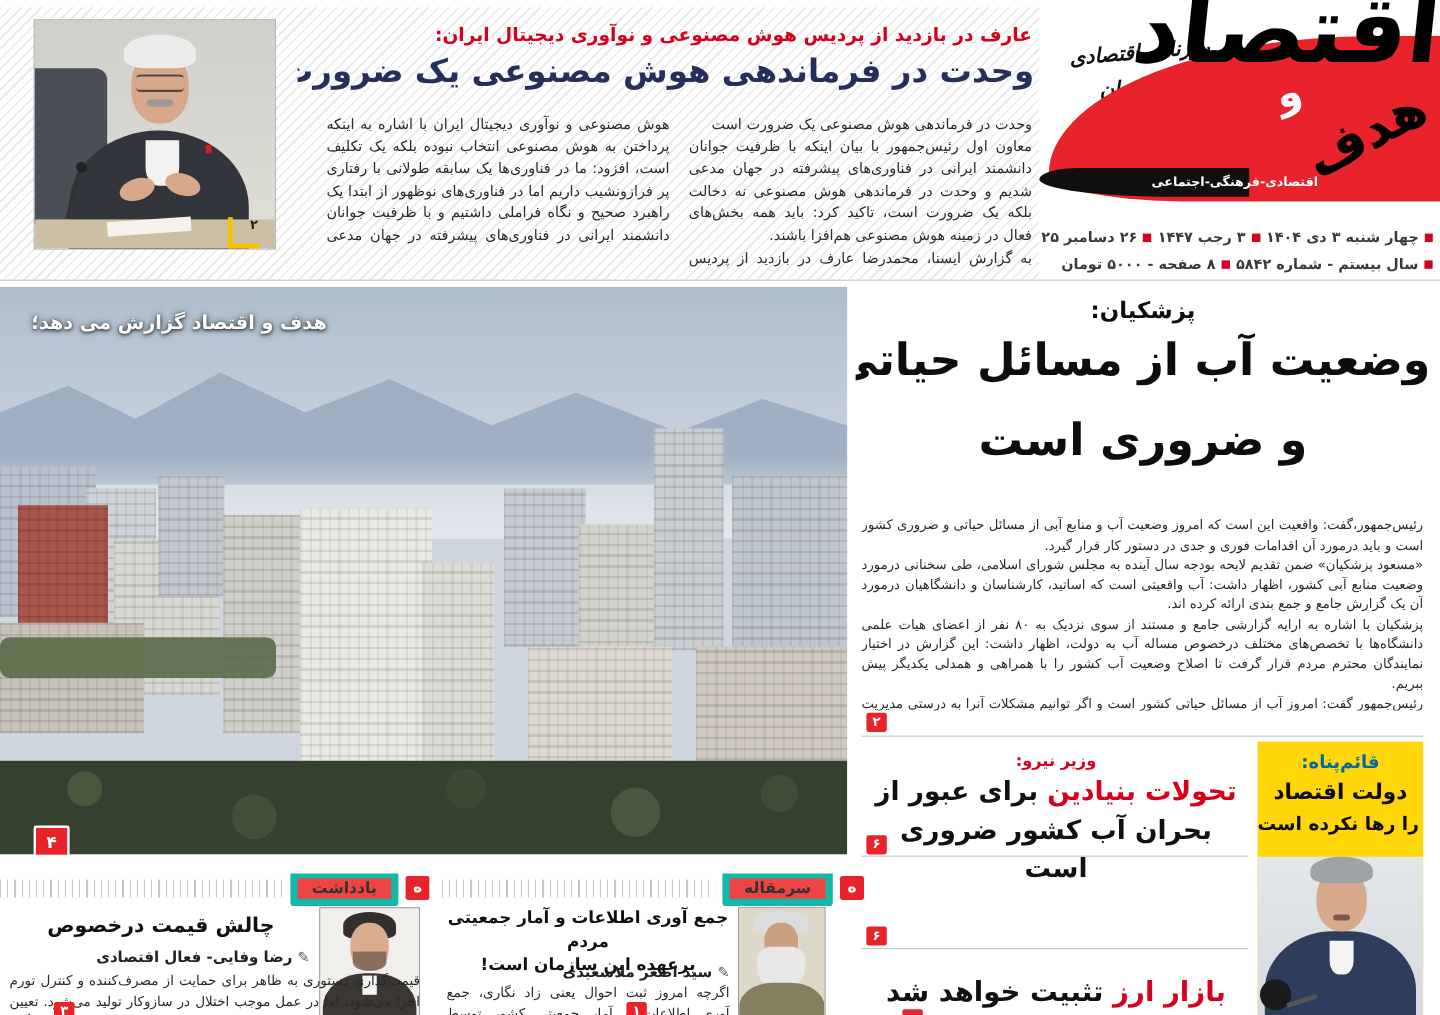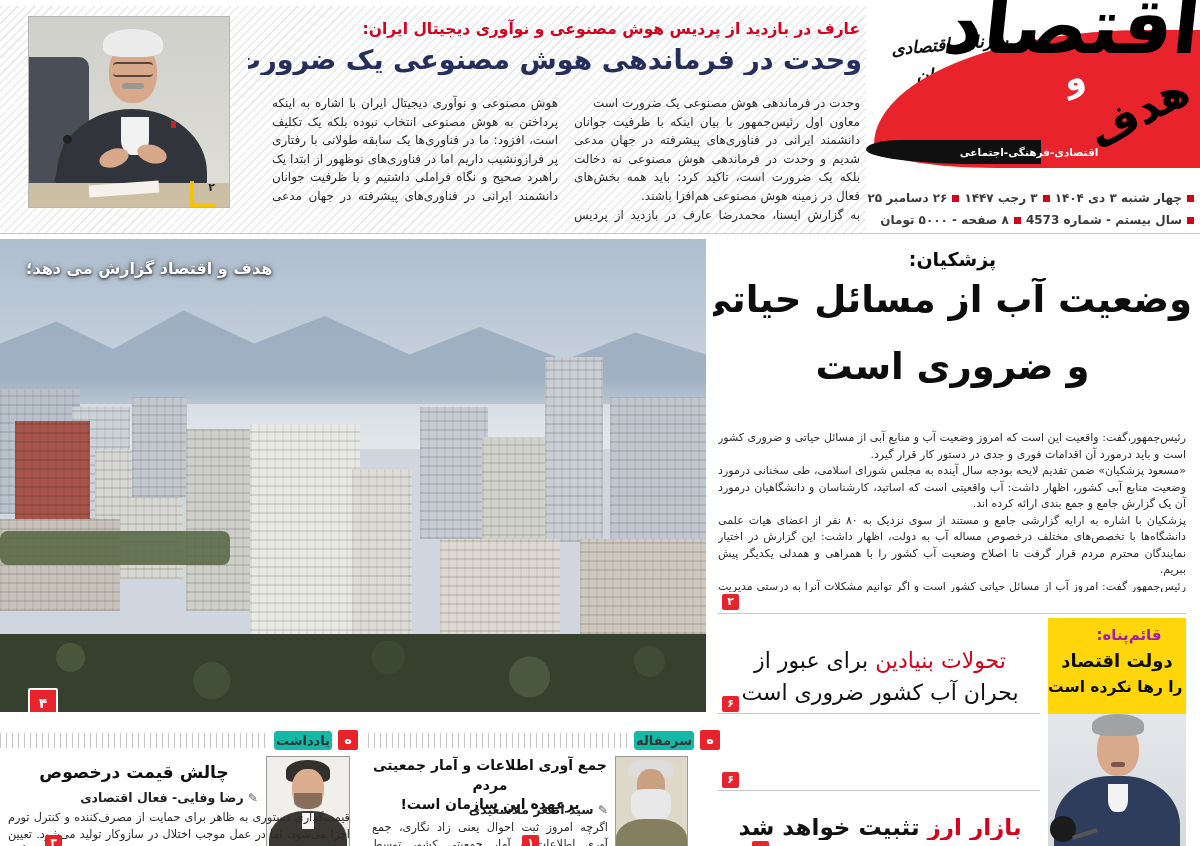--- a/index.html
+++ b/index.html
@@ -97,52 +97,52 @@
   .water-h1{left:713px;top:278px;width:479px;text-align:center;color:#0d0d0d;font-size:37px;font-weight:bold;white-space:nowrap;overflow:hidden;}
   .water-h2{left:713px;top:345px;width:479px;text-align:center;color:#0d0d0d;font-size:37px;font-weight:bold;}
   .water-body{left:718px;top:430px;width:468px;height:162px;font-size:11px;line-height:1.5;
     text-align:justify;color:#2a2a2a;white-space:pre-line;overflow:hidden;}
   .chip-water{position:absolute;left:722px;top:594px;}
   .rule-water{left:718px;top:613px;width:468px;height:1px;background:#c9c9c9;}
 
   
   .brief-kicker-red{color:#d6001c;}
   .brief-kicker{left:735px;top:626px;width:290px;text-align:center;font-size:13.5px;font-weight:bold;}
-  .b1-headline{left:728px;top:645px;width:304px;text-align:center;font-size:22px;font-weight:normal;line-height:1.45;color:#111;}
+  .b1-headline{left:728px;top:645px;width:304px;text-align:center;font-size:22px;font-weight:bold;line-height:1.45;color:#111;}
   .red{color:#d6001c;}
   .chip-b1{position:absolute;left:722px;top:696px;}
   .rule-b1{left:718px;top:713px;width:322px;height:1px;background:#c9c9c9;}
   .b2-headline{left:728px;top:720px;width:304px;text-align:center;font-size:20px;font-weight:bold;line-height:1.5;color:#111;}
   .chip-b2{position:absolute;left:722px;top:772px;}
   .rule-b2{left:718px;top:790px;width:322px;height:1px;background:#c9c9c9;}
   .b3-kicker{left:735px;top:796px;width:290px;text-align:center;font-size:13px;font-weight:bold;color:#111;}
   .b3-headline{left:722px;top:814px;width:316px;text-align:center;font-size:23px;font-weight:bold;color:#111;white-space:nowrap;overflow:hidden;}
   .chip-b3{position:absolute;left:752px;top:841px;}
 
   
   .ybox{left:1048px;top:618px;width:138px;height:228px;background:#ffd60a;overflow:hidden;}
-  .ybox .speaker{position:absolute;left:12px;top:8px;width:100%;text-align:center;color:#a21caf;font-size:15px;font-weight:bold;}
+  .ybox .speaker{position:absolute;left:0;top:8px;width:100%;text-align:center;color:#0369a1;font-size:15px;font-weight:bold;}
   .ybox .l1{position:absolute;left:0;top:32px;width:100%;text-align:center;color:#0d0d0d;font-size:18px;font-weight:bold;}
   .ybox .l2{position:absolute;left:0;top:60px;width:100%;text-align:left;color:#0d0d0d;font-size:15.5px;font-weight:bold;}
   .gman{position:absolute;left:0;bottom:0;width:100%;height:132px;}
   .gman .bg{position:absolute;inset:0;background:linear-gradient(180deg,#e3e7ea,#d6dade);}
   .gman .suit{position:absolute;left:6px;top:62px;width:126px;height:70px;background:#2e3d5c;border-radius:45% 45% 0 0/70% 70% 0 0;}
   .gman .shirt{position:absolute;left:60px;top:70px;width:20px;height:28px;background:#f4f4f4;border-radius:0 0 40% 40%;}
   .gman .face{position:absolute;left:49px;top:10px;width:42px;height:52px;background:#d9a98c;border-radius:46%;}
   .gman .hair{position:absolute;left:44px;top:0;width:52px;height:22px;background:#9fa3a6;border-radius:50% 50% 30% 30%;}
   .gman .mouth{position:absolute;left:63px;top:48px;width:14px;height:5px;background:#7c5648;border-radius:3px;}
   .gman .mic{position:absolute;left:2px;bottom:4px;width:26px;height:26px;background:#1b1b1b;border-radius:50%;}
   .gman .micstand{position:absolute;left:24px;bottom:10px;width:26px;height:4px;background:#555;transform:rotate(-18deg);}
 
   
   .module{overflow:hidden;}
   .mod-header{position:absolute;left:0;top:0;display:flex;align-items:center;gap:6px;height:24px;width:100%;}
   .mod-chip{width:20px;height:20px;background:#e8232b;color:#fff;font-weight:bold;font-size:13px;
     line-height:20px;text-align:center;border-radius:2px;flex:0 0 auto;}
-  .mod-label{background:#14b8a6;border:1px solid #14b8a6;border-radius:3px;padding:1px 1px;
+  .mod-label{background:#ef4444;border:6px solid #14b8a6;border-radius:3px;padding:1px 12px;
     font-size:13px;font-weight:bold;color:#333;flex:0 0 auto;}
   .mod-vlines{flex:1;height:15px;background:repeating-linear-gradient(90deg,#c6c6c6 0 1px,transparent 1px 6px);}
   .note-mod{left:0;top:728px;width:358px;height:118px;}
   .ed-mod{left:368px;top:728px;width:352px;height:118px;}
   .mod-photo{position:absolute;top:28px;border:1px solid #999;overflow:hidden;}
   .note-photo{right:8px;width:82px;height:90px;}
   .ed-photo{right:32px;width:71px;height:90px;}
   .note-title{position:absolute;right:100px;left:10px;top:34px;text-align:center;font-size:17px;font-weight:bold;color:#111;}
   .ed-title{position:absolute;right:112px;left:4px;top:28px;text-align:center;font-size:14px;font-weight:bold;color:#111;
     line-height:1.4;white-space:pre-line;}
@@ -220,21 +220,21 @@
     <div class="date-row">
       <span class="sq"></span>
       <span>چهار شنبه ۳ دی ۱۴۰۴</span>
       <span class="sq"></span>
       <span>۳ رجب ۱۴۴۷</span>
       <span class="sq"></span>
       <span>۲۶ دسامبر ۲۰۲۵</span>
     </div>
     <div class="date-row">
       <span class="sq"></span>
-      <span>سال بیستم - شماره 4573</span>
+      <span>سال بیستم - شماره ۵۸۴۲</span>
       <span class="sq"></span>
       <span>۸ صفحه - ۵۰۰۰ تومان</span>
     </div>
   </div>
 
   <div class="abs city">
     <div class="sky"></div>
     <div class="mountains"></div>
     <div class="haze"></div>
     <div class="bld" style="left:0;top:150px;width:80px;height:125px;background-color:#b9c2cc;"></div>
@@ -261,20 +261,21 @@
   <div class="abs water-speaker">پزشکیان:</div>
   <div class="abs water-h1">وضعیت آب از مسائل حیاتی</div>
   <div class="abs water-h2">و ضروری است</div>
   <div class="abs water-body">رئیس‌جمهور،گفت: واقعیت این است که امروز وضعیت آب و منابع آبی از مسائل حیاتی و ضروری کشور است و باید درمورد آن اقدامات فوری و جدی در دستور کار قرار گیرد.
 «مسعود پزشکیان» ضمن تقدیم لایحه بودجه سال آینده به مجلس شورای اسلامی، طی سخنانی درمورد وضعیت منابع آبی کشور، اظهار داشت: آب واقعیتی است که اساتید، کارشناسان و دانشگاهیان درمورد آن یک گزارش جامع و جمع بندی ارائه کرده اند.
 پزشکیان با اشاره به ارایه گزارشی جامع و مستند از سوی نزدیک به ۸۰ نفر از اعضای هیات علمی دانشگاه‌ها با تخصص‌های مختلف درخصوص مساله آب به دولت، اظهار داشت: این گزارش در اختیار نمایندگان محترم مردم قرار گرفت تا اصلاح وضعیت آب کشور را با همراهی و همدلی یکدیگر پیش ببریم.
 رئیس‌جمهور گفت: امروز آب از مسائل حیاتی کشور است و اگر توانیم مشکلات آنرا به درستی مدیریت کنیم، مشکلات ناشی از آن به سادگی قابل حل و درمان نیست.</div>
   <span class="chip chip-water">۲</span>
   <div class="abs rule-water"></div>
 
+  <div class="abs brief-kicker brief-kicker-red">وزیر نیرو:</div>
   <div class="abs b1-headline">
     <span class="red">تحولات بنیادین</span><span> برای عبور از بحران آب کشور ضروری است</span>
   </div>
   <span class="chip chip-b1">۶</span>
   <div class="abs rule-b1"></div>
 
   <span class="chip chip-b2">۶</span>
   <div class="abs rule-b2"></div>
 
   <div class="abs b3-headline">

